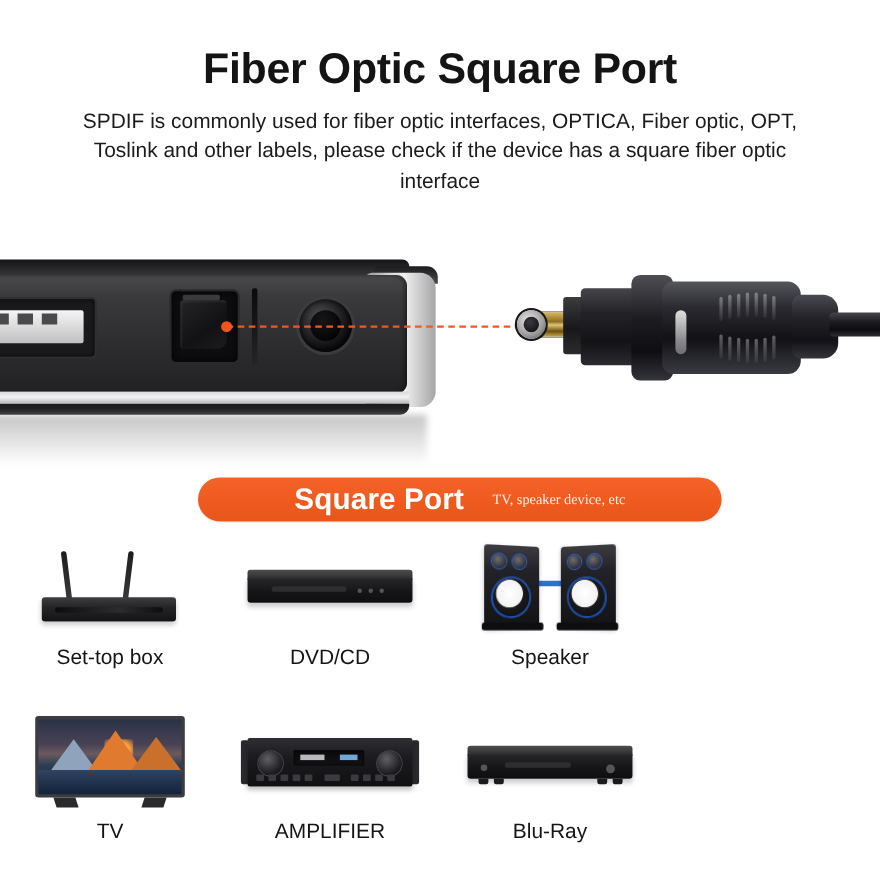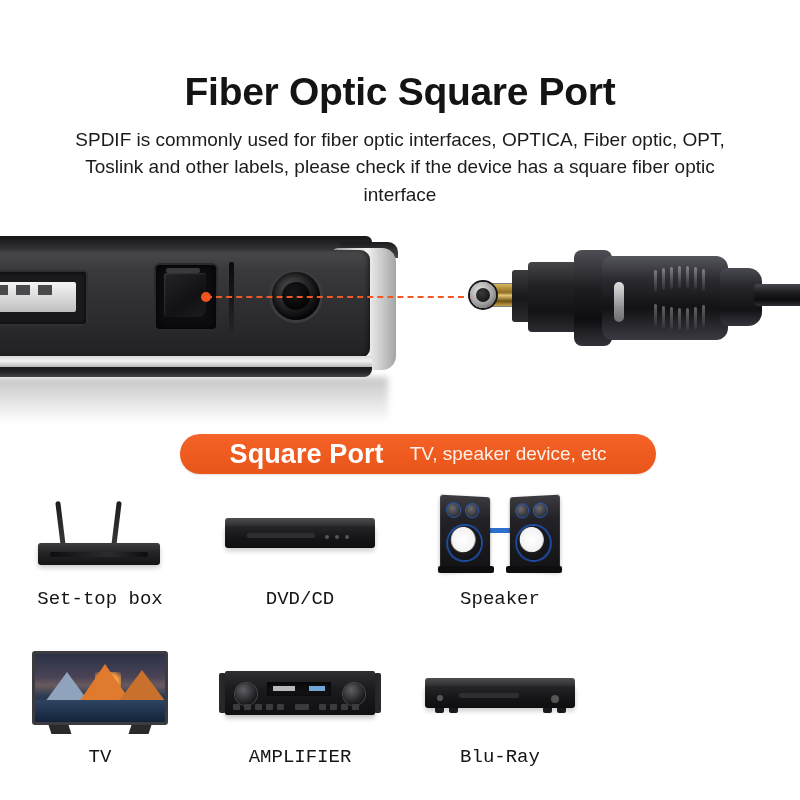--- a/index.html
+++ b/index.html
@@ -10,21 +10,21 @@
     color:#111111;
     overflow:hidden;
     position:relative;
   }
   .page{position:relative;width:800px;height:800px;}
 
   
   .header{position:absolute;left:0;top:0;width:800px;text-align:center;}
   .title{
     font-size:39px;font-weight:bold;letter-spacing:-0.3px;
-    color:#141414;margin:0;padding-top:70px;line-height:1.12;
+    color:#141414;margin:0;padding-top:41px;line-height:1.12;
   }
   .subtitle{
     font-size:19px;line-height:1.45;color:#1b1b1b;
     margin:12px auto 0;width:690px;font-weight:normal;
   }
 
   
   .photo{position:absolute;left:0;top:228;width:800px;height:195px;}
   .photo{top:228px;}
 
@@ -189,24 +189,24 @@
 
   
   .banner{
     position:absolute;left:180px;top:434px;width:476px;height:40px;
     background:linear-gradient(180deg,#f4632a 0%,#ef5a1e 55%,#e8561c 100%);
     border-radius:20px;
     display:flex;align-items:center;justify-content:center;gap:26px;
     box-shadow:0 1px 2px rgba(0,0,0,.12);
   }
   .banner-strong{font-size:27px;font-weight:bold;color:#ffffff;letter-spacing:.1px;}
-  .banner-text{font-size:19px;color:#fdf1ea;font-weight:normal;}
-
-  
-  .grid{position:absolute;left:0;top:486px;width:690px;font-family:Liberation Mono, monospace;}
+  .banner-text{font-size:13px;color:#fdf1ea;font-weight:normal;font-family:Liberation Serif, serif;}
+
+  
+  .grid{position:absolute;left:0;top:486px;width:690px;}
   .row{display:flex;width:800px;}
   .cell{width:200px;display:flex;flex-direction:column;align-items:center;}
   .art{height:96px;width:180px;position:relative;display:flex;align-items:center;justify-content:center;}
   .cap{font-size:19px;color:#151515;margin-top:6px;text-align:center;}
   .row2 .cap{margin-top:4px;}
 
   
   .stb{position:relative;width:128px;height:70px;}
   .stb-ant{position:absolute;width:5px;height:46px;border-radius:3px;
     background:linear-gradient(180deg,#1d1d1f,#3a3a3c);}

